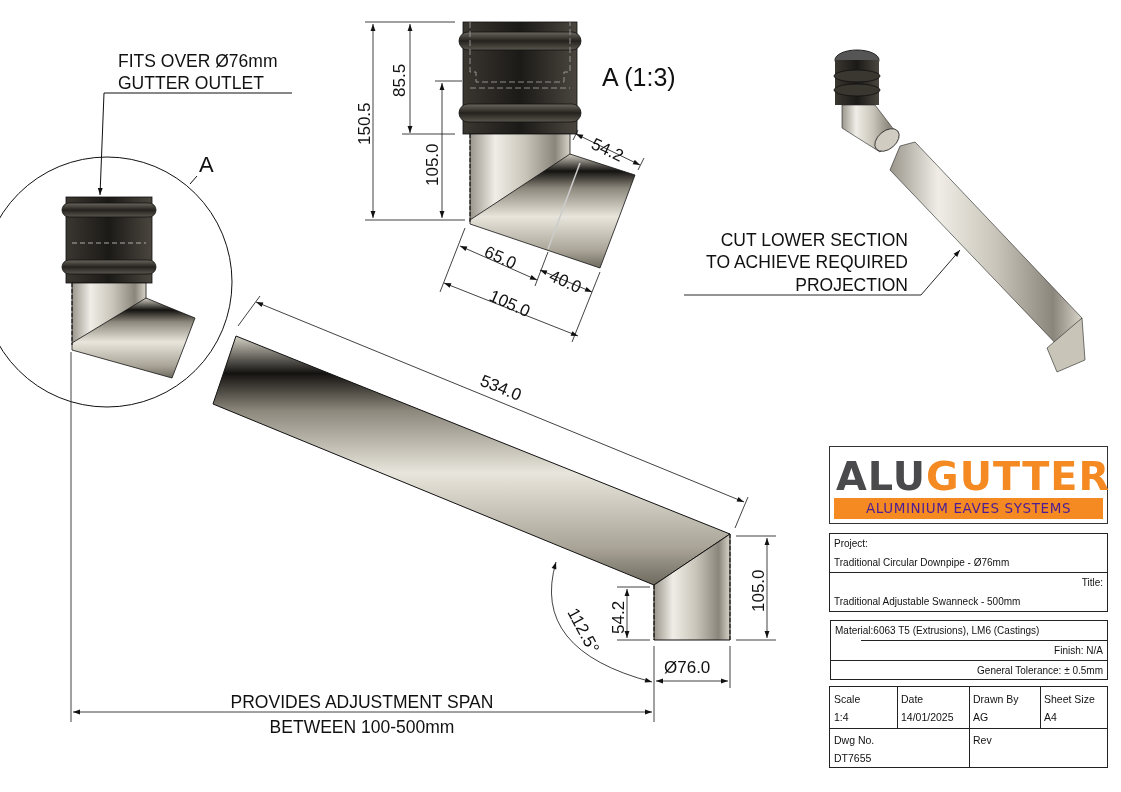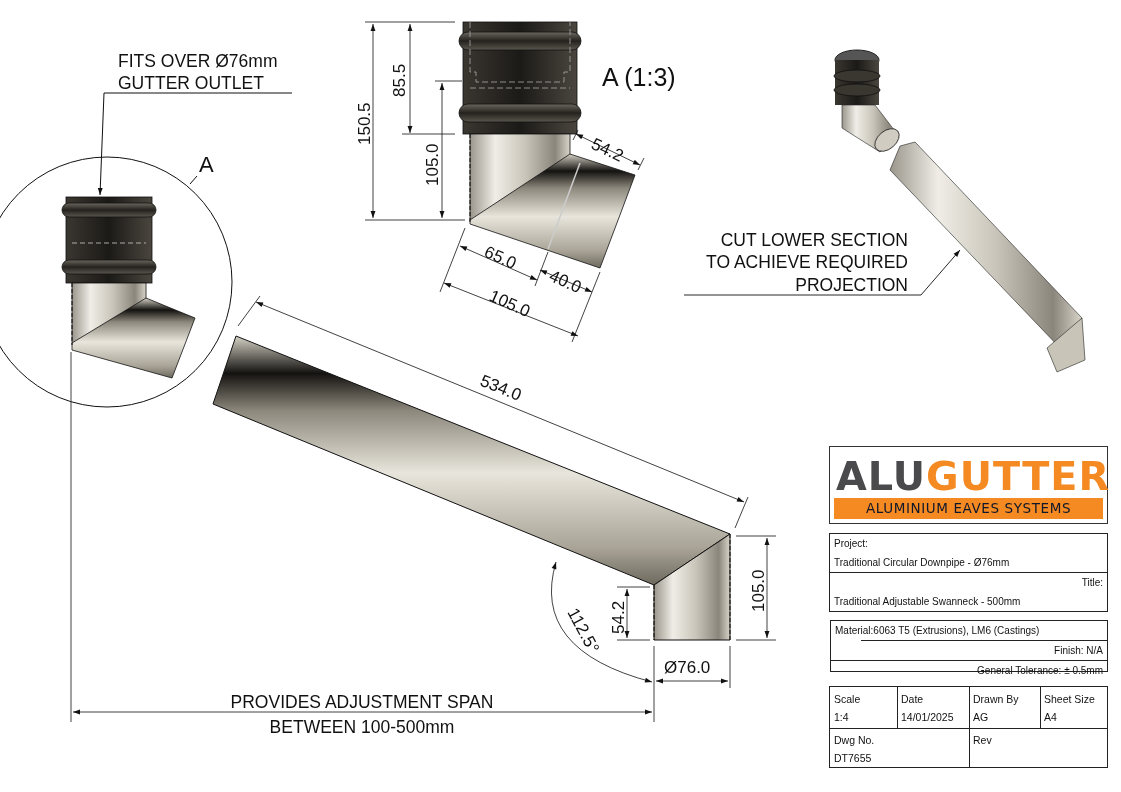--- a/index.html
+++ b/index.html
@@ -6,21 +6,21 @@
   body { width:1121px; height:792px; position:relative; overflow:hidden; font-family:"Liberation Sans", sans-serif; color:#111; }
   #drawing { position:absolute; left:0; top:0; width:1121px; height:792px; }
   .lbl { font-family:"Liberation Sans", sans-serif; fill:#111; }
   .tb { position:absolute; border:1.5px solid #222; background:#fff; box-sizing:border-box; }
   .tb .row { font-size:10px; padding:2px 4px; line-height:15px; box-sizing:border-box; }
   .tb .sep { border-top:1.2px solid #222;text-align:right; }
   #logo-box { position:absolute; left:829px; top:446px; width:279px; height:78px; border:1.5px solid #333; background:#fff; box-sizing:border-box; }
   #logo-main { position:absolute; left:6px; top:10px; font-family:"DejaVu Sans", sans-serif; font-weight:bold; font-size:39px; letter-spacing:1px; line-height:40px; transform:scaleX(1.02); transform-origin:left; }
   #logo-alu { color:#4a4a4d; }
   #logo-gutter { color:#f58a22; }
-  #logo-band { position:absolute; left:4px; right:4px; top:51px; height:21px; background:#f58a22; color:#0f172a; font-family:"DejaVu Sans", sans-serif; font-size:13.5px; letter-spacing:0.6px; line-height:21px; text-align:center; }
+  #logo-band { position:absolute; left:4px; right:4px; top:51px; height:21px; background:#f58a22; color:#4c1d95; font-family:"DejaVu Sans", sans-serif; font-size:13.5px; letter-spacing:0.6px; line-height:21px; text-align:center; }
   #grid-table { position:absolute; left:829px; top:686px; width:279px; height:82px; border:1.5px solid #222; box-sizing:border-box; font-size:10.5px;padding-left:25px; }
   #grid-table .cell { position:absolute; box-sizing:border-box; padding:3px 4px; line-height:18px; }
 </style>
 </head>
 <body>
 
 <svg id="drawing" width="1121" height="792" viewBox="0 0 1121 792" xmlns="http://www.w3.org/2000/svg">
   <defs>
     <marker id="arr" viewBox="0 0 10 10" refX="10" refY="5" markerWidth="9" markerHeight="7" orient="auto-start-reverse" markerUnits="userSpaceOnUse">
       <path d="M0,1.5 L10,5 L0,8.5 z" fill="#111"></path>
@@ -173,21 +173,21 @@
   <div id="logo-band">ALUMINIUM EAVES SYSTEMS</div>
 </div>
 
 <div class="tb" style="left:829px; top:533px; width:279px; height:79px;">
   <div class="row">Project:</div>
   <div class="row">Traditional Circular Downpipe - Ø76mm</div>
   <div class="row sep">Title:</div>
   <div class="row">Traditional Adjustable Swanneck - 500mm</div>
 </div>
 
-<div class="tb" style="left:830px; top:620px; width:278px; height:52px;">
+<div class="tb" style="left:830px; top:620px; width:278px; height:60px;">
   <div class="row" style="height:19px;">Material:6063 T5 (Extrusions), LM6 (Castings)</div>
   <div class="row sep" style="height:20px;margin-left:30px;">Finish: N/A</div>
   <div class="row sep" style="height:19px;">General Tolerance: ± 0.5mm</div>
 </div>
 
 <div id="grid-table">
   <div style="position:absolute; left:67px; top:0; width:0; height:41px; border-left:1.2px solid #222;"></div>
   <div style="position:absolute; left:139px; top:0; width:0; height:80px; border-left:1.2px solid #222;"></div>
   <div style="position:absolute; left:210px; top:0; width:0; height:41px; border-left:1.2px solid #222;"></div>
   <div style="position:absolute; left:0; top:41px; width:100%; border-top:1.2px solid #222;"></div>

